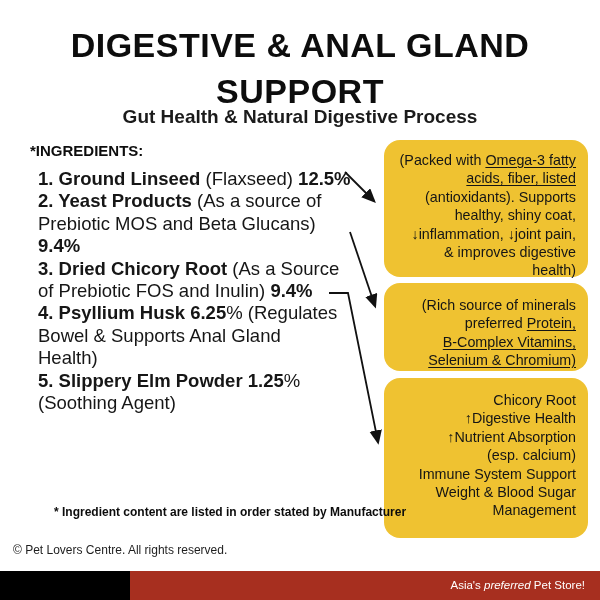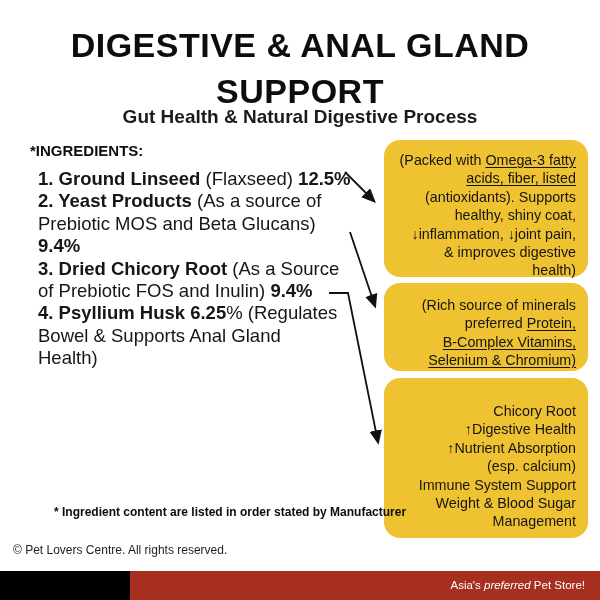--- a/index.html
+++ b/index.html
@@ -21,21 +21,21 @@
   .b{font-weight:700;}
   .u{text-decoration:underline;text-underline-offset:2px;}
   .i{font-style:italic;}
   .callout{
     position:absolute;left:384px;width:204px;box-sizing:border-box;
     background:var(--callout-yellow,#EFC231);border-radius:16px;
     padding:11px 12px 10px 15px;font-size:14.3px;line-height:18.4px;color:#151515;text-align:right;
   }
   #callout-1{top:140px;height:137px;}
   #callout-2{top:283px;height:88px;padding-top:13px;}
-  #callout-3{top:378px;height:160px;padding-top:24px;}
+  #callout-3{top:378px;height:160px;padding-top:13px;}
   .footnote{position:absolute;top:505px;left:30px;font-size:12px;font-weight:700;color:#0c0c0c;margin-left:24px;}
   .copyright{position:absolute;top:543px;left:13px;font-size:12px;font-weight:400;color:#1e1e1e;}
   .footer{position:absolute;left:0;bottom:0;width:600px;height:29px;background:var(--footer-red,#A72F1F);}
   .footer-black{position:absolute;left:0;top:0;width:130px;height:29px;background:var(--footer-black,#000);}
   .tagline{position:absolute;right:15px;top:0;height:46px;line-height:29px;color:#ffffff;font-size:11.5px;}
   svg.connectors{position:absolute;left:0;top:0;pointer-events:none;}
 </style>
 </head>
 <body>
 
@@ -48,20 +48,21 @@
 
   <div class="subtitle">Gut Health &amp; Natural Digestive Process</div>
 
   <div class="ing-head">*INGREDIENTS:</div>
 
   <div class="ing-list">
     <div class="item"><span class="b">1. Ground Linseed</span><span> (Flaxseed) </span><span class="b">12.5%</span></div>
     <div class="item"><span class="b">2. Yeast Products</span><span> (As a source of</span><br><span>Prebiotic MOS and Beta Glucans)</span><br><span class="b">9.4%</span></div>
     <div class="item"><span class="b">3. Dried Chicory Root</span><span> (As a Source</span><br><span>of Prebiotic FOS and Inulin) </span><span class="b">9.4%</span></div>
     <div class="item"><span class="b">4. Psyllium Husk 6.25</span><span>% (Regulates</span><br><span>Bowel &amp; Supports Anal Gland</span><br><span>Health)</span></div>
+    <div class="item"><span class="b">5. Slippery Elm Powder 1.25</span><span>%</span><br><span>(Soothing Agent)</span></div>
   </div>
 
   <div class="callout" id="callout-1"><span>(Packed with </span><span class="u">Omega-3 fatty</span><br><span class="u">acids, fiber, listed</span><br><span>(antioxidants). Supports</span><br><span>healthy, shiny coat,</span><br><span class="b">↓</span><span>inflammation, </span><span class="b">↓</span><span>joint pain,</span><br><span>&amp; improves digestive</span><br><span>health)</span></div>
   <div class="callout" id="callout-2"><span>(Rich source of minerals</span><br><span>preferred </span><span class="u">Protein,</span><br><span class="u">B-Complex Vitamins,</span><br><span class="u">Selenium &amp; Chromium)</span></div>
   <div class="callout" id="callout-3"><span>Chicory Root</span><br><span class="b">↑</span><span>Digestive Health</span><br><span class="b">↑</span><span>Nutrient Absorption</span><br><span>(esp. calcium)</span><br><span>Immune System Support</span><br><span>Weight &amp; Blood Sugar</span><br><span>Management</span></div>
 
   <svg class="connectors" width="600" height="600" viewBox="0 0 600 600">
     <defs>
       <marker id="ah" markerWidth="10" markerHeight="9" refX="6.5" refY="3.5" orient="auto">
         <path d="M0,0 L8,3.5 L0,7 Z" fill="#111111"></path>

